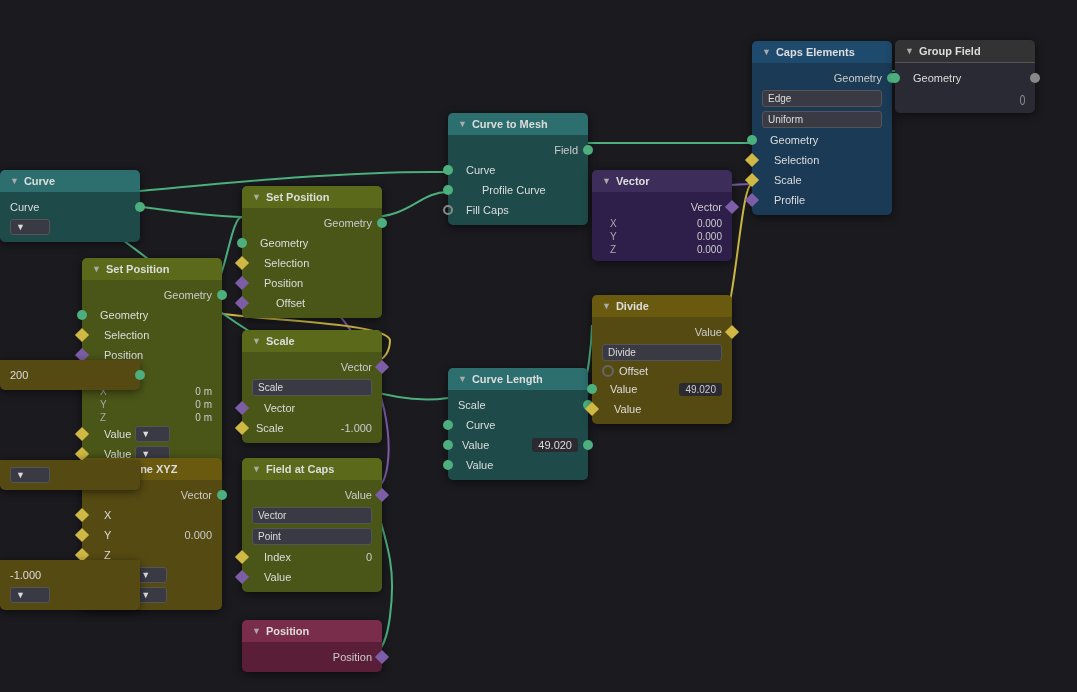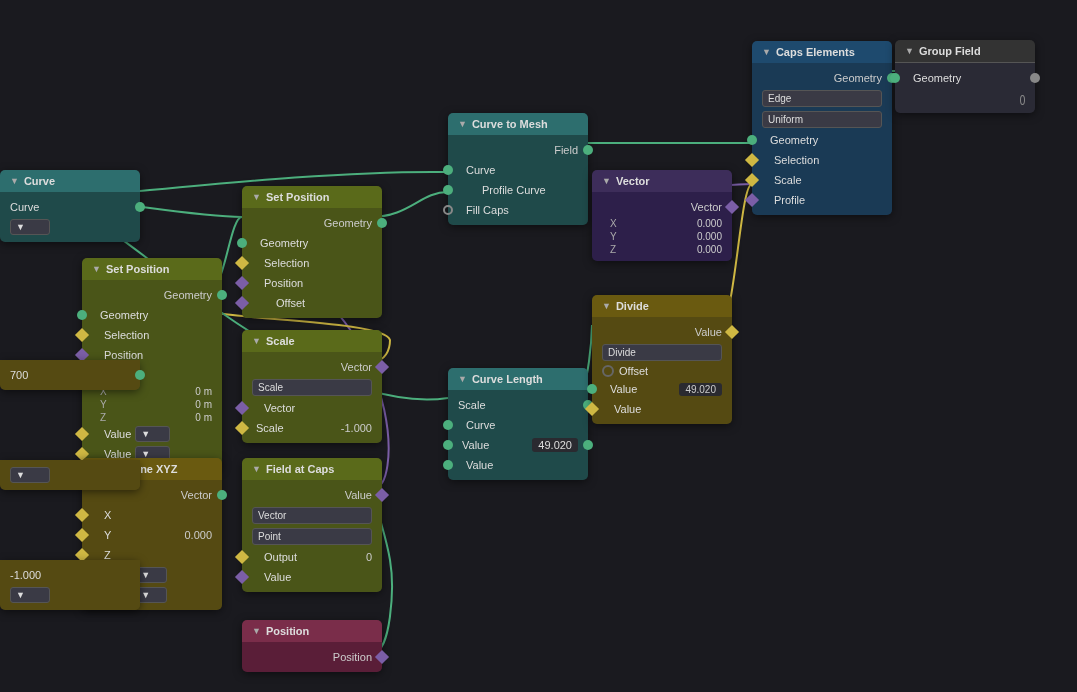--- a/index.html
+++ b/index.html
@@ -300,21 +300,21 @@
         <option>Vector</option>
       </select>
     </div>
     <div class="node-row">
       <select class="node-select">
         <option>Point</option>
       </select>
     </div>
     <div class="node-row">
       <span class="socket-diamond socket-diamond-left" style="background:#cfb843;"></span>
-      <span style="margin-left:12px">Output</span>
+      <span style="margin-left:12px">Index</span>
       <span class="label-right">0</span>
     </div>
     <div class="node-row">
       <span class="socket-diamond socket-diamond-left" style="background:#7b5ea7;"></span>
       <span style="margin-left:12px">Value</span>
     </div>
   </div>
 </div>
 
 <div class="node" style="left:242px; top:620px; width:138px;">
@@ -526,21 +526,21 @@
     </div>
     <div class="node-row" style="padding-top:6px;">
       <span style="display:inline-block; width:10px; height:10px; border-radius:50%; border: 1px solid #888; background:transparent; margin-left:115px;"></span>
     </div>
   </div>
 </div>
 
 <div class="node" style="left:0px; top:360px; width:45px;">
   <div class="node-body body-gold">
     <div class="node-row">
-      <span>700</span>
+      <span>200</span>
       <span class="socket socket-green socket-right"></span>
     </div>
   </div>
 </div>
 
 <div class="node" style="left:0px; top:460px; width:55px;">
   <div class="node-body body-gold">
     <div class="node-row">
       <select class="node-select" style="font-size:9px; width:40px;">
         <option>▼</option>

